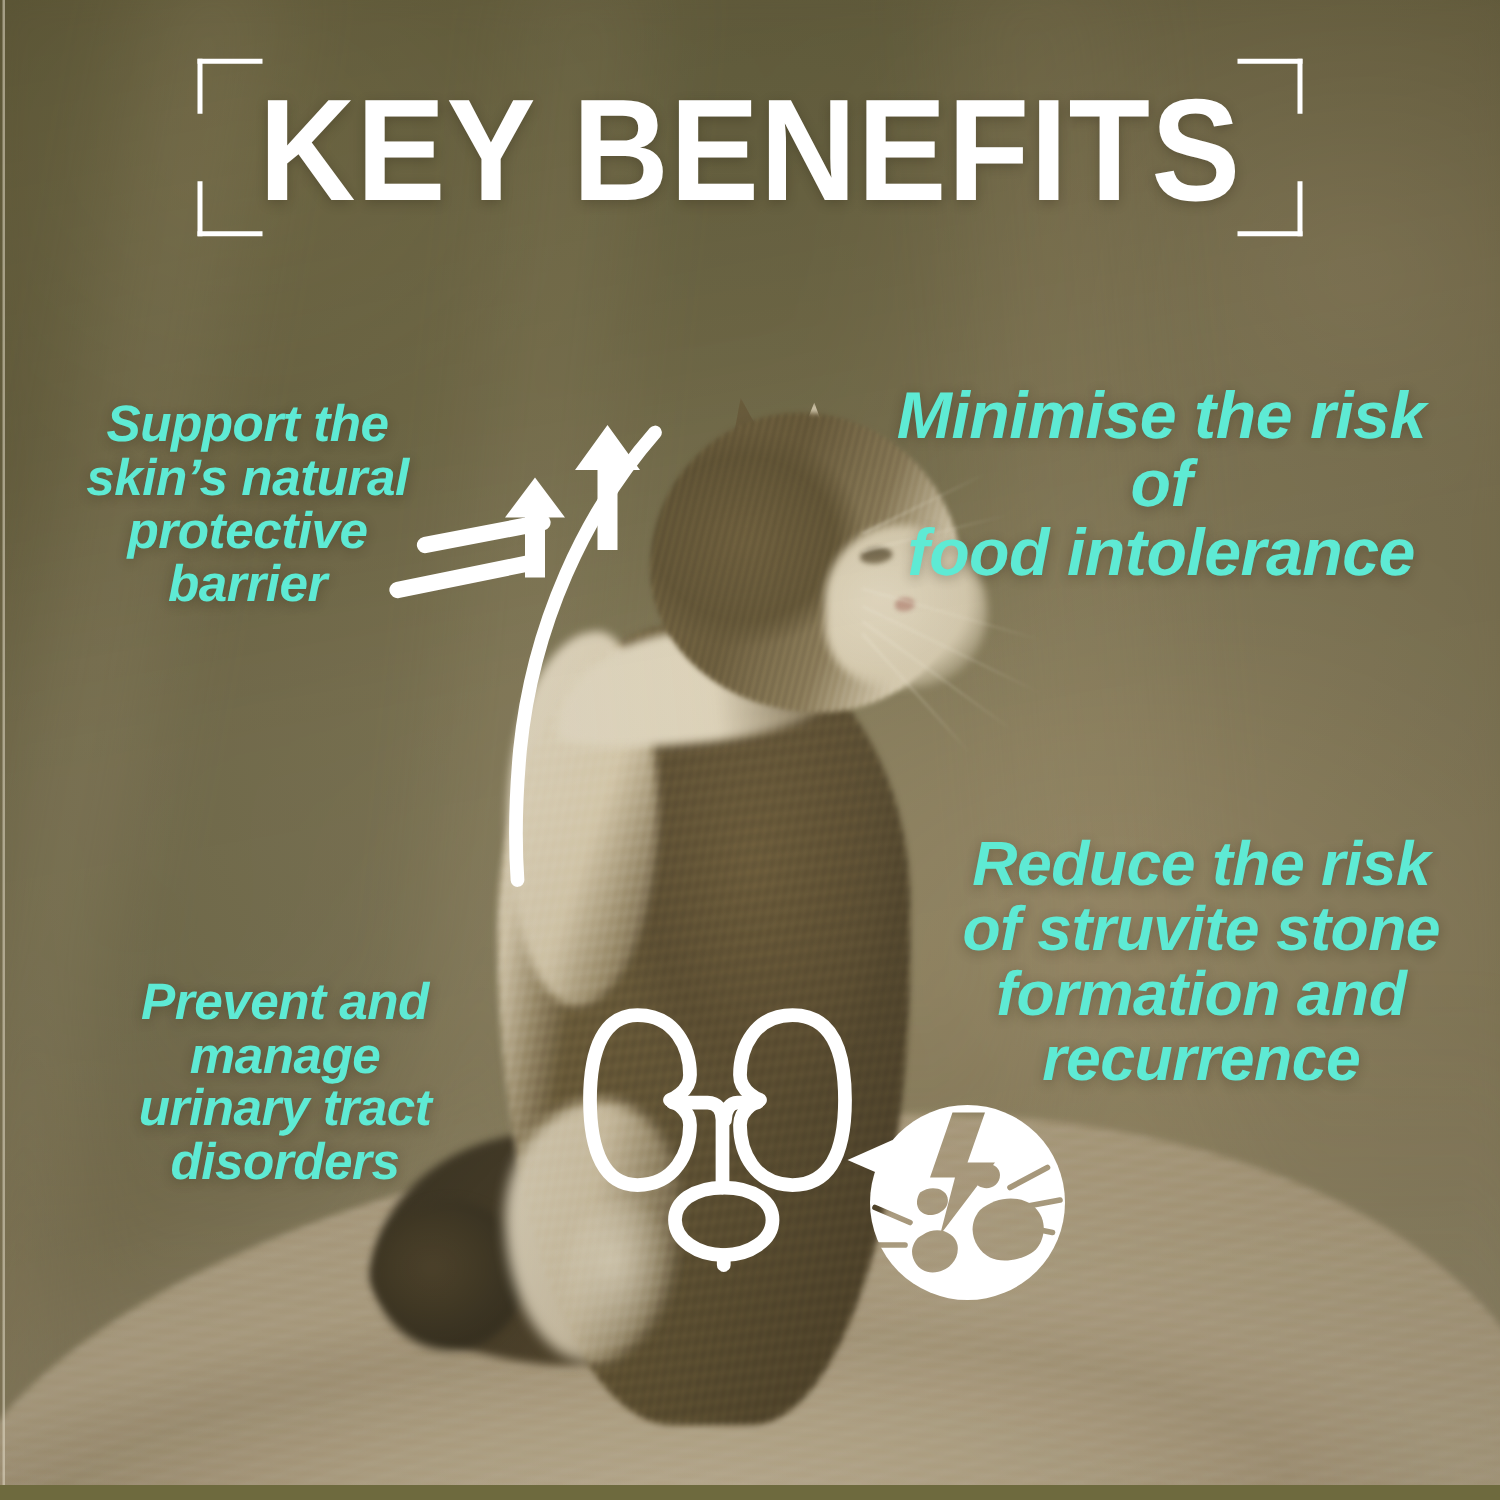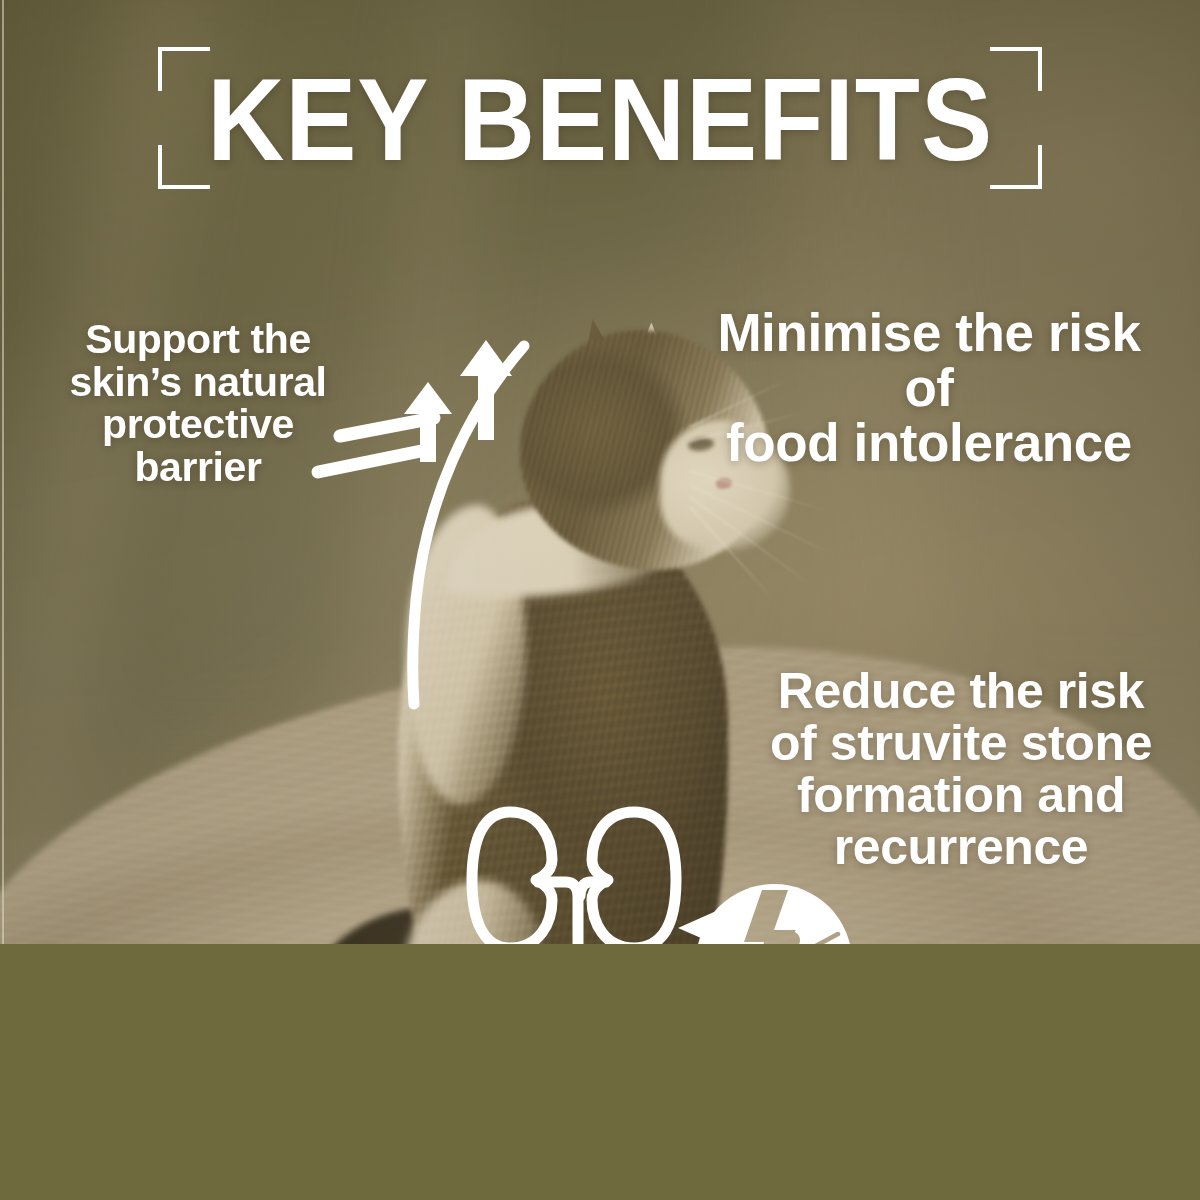--- a/index.html
+++ b/index.html
@@ -5,21 +5,21 @@
   * { margin:0; padding:0; box-sizing:border-box; }
   html,body { width:1200px; height:1200px; }
   body {
     font-family:"Liberation Sans", sans-serif;
     background:#6e6a3e;
     overflow:hidden;
   }
 
   #stage{
     position:relative;
-    width:1200px; height:944px;
+    width:1200px; height:1188px;
     overflow:hidden;
     background:#6e6a3e;
   }
 
   
   .photo{
     position:absolute; inset:0;
     overflow:hidden;
   }
   .bg-base{
@@ -265,23 +265,24 @@
   .bk-bl{ left:158px; top:145px; width:52px; height:44px; }
   .bk-bl i:nth-child(1){ left:0; bottom:0; width:52px; height:4px; }
   .bk-bl i:nth-child(2){ left:0; bottom:0; width:4px; height:44px; }
   .bk-br{ left:990px; top:145px; width:52px; height:44px; }
   .bk-br i:nth-child(1){ right:0; bottom:0; width:52px; height:4px; }
   .bk-br i:nth-child(2){ right:0; bottom:0; width:4px; height:44px; }
 
   
   .benefit{
     position:absolute;
-    color:#ffffff;
+    color:#5eead4;
     font-family:"Liberation Sans", sans-serif;
     font-weight:bold;
+    font-style:italic;
     text-align:center;
     line-height:1.04;
     letter-spacing:-.4px;
     text-shadow:0 2px 9px rgba(42,34,18,.30);
     white-space:pre-line;
   }
   #b-skin{ left:28px;  top:318px; width:340px; font-size:41px; }
   #b-food{ left:694px; top:305px; width:470px; font-size:53px; }
   #b-stone{left:752px; top:665px; width:418px; font-size:50px; }
   #b-urin{ left:58px;  top:780px; width:340px; font-size:41px; }
@@ -362,20 +363,24 @@
   <div class="benefit" id="b-skin">Support the
 skin’s natural
 protective
 barrier</div>
   <div class="benefit" id="b-food">Minimise the risk of
 food intolerance</div>
   <div class="benefit" id="b-stone">Reduce the risk
 of struvite stone
 formation and
 recurrence</div>
+  <div class="benefit" id="b-urin">Prevent and
+manage
+urinary tract
+disorders</div>
 
   <div class="icon-layer">
 
     <svg id="icon-skin-barrier" width="240" height="390" viewBox="0 0 240 390">
       <g fill="none" stroke="#ffffff" stroke-width="11" stroke-linecap="round">
         <path d="M206 14 C150 78 108 168 98 268 C94 312 94 344 96 372"></path>
       </g>
       <g fill="none" stroke="#ffffff" stroke-width="13" stroke-linecap="round">
         <path d="M22 104 L116 86"></path>
         <path d="M0 140 L108 118"></path>

